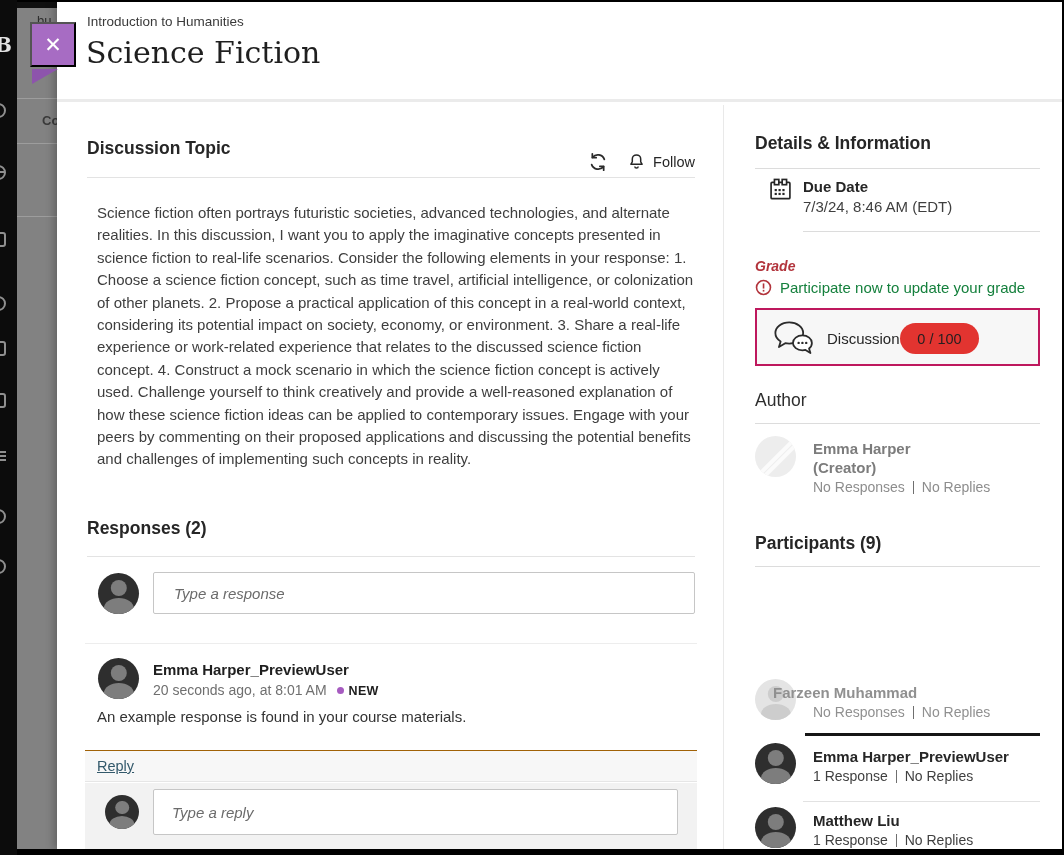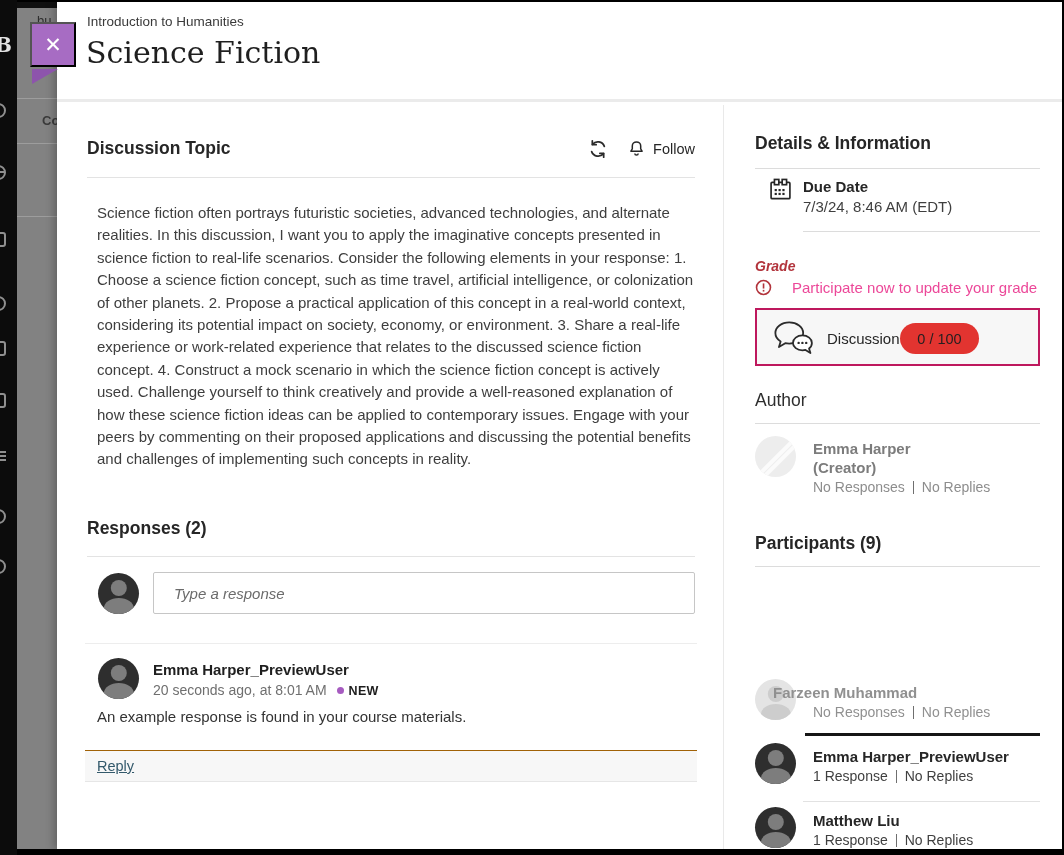--- a/index.html
+++ b/index.html
@@ -30,21 +30,21 @@
   .ptitle { position:absolute; left:29px; top:33px; font-family:"DejaVu Serif", serif; font-size:30px; color:#1f1f1f; }
   .close { position:absolute; left:-27px; top:20px; width:46px; height:45px; background:#a76cc3; z-index:5; cursor:pointer;
            display:flex; align-items:center; justify-content:center; color:#fff; font-size:21px; }
   .close::after { content:''; position:absolute; top:45px; left:0; width:0; height:0;
                   border-top:15px solid #8d54ac; border-right:26px solid transparent; }
   
   .vdivider { position:absolute; left:666px; top:103px; bottom:0; width:1px; background:#e9e9e9; }
   .h17 { font-size:17.5px; font-weight:bold; color:#262626; }
   .hr { position:absolute; height:1px; background:#e3e3e3; }
   .topic-head { position:absolute; left:30px; top:136px; }
-  .actions { position:absolute; left:430px; top:137px; width:208px; display:flex; justify-content:flex-end; align-items:center; gap:19px; }
+  .actions { position:absolute; left:430px; top:150px; width:208px; display:flex; justify-content:flex-end; align-items:center; gap:19px; }
   .iconbtn { display:flex; align-items:center; gap:7px; background:none; border:none; font-size:14.5px; color:#262626; cursor:pointer; font-family:inherit; }
   .prompt { position:absolute; left:40px; top:200px; width:600px; font-size:15px; line-height:22.4px; color:#3e3e3e; }
   .resp-head { position:absolute; left:30px; top:516px; }
   
   .avatar { position:absolute; border-radius:50%; overflow:hidden; background:#2e2e2e; }
   .avatar::before { content:''; position:absolute; left:50%; top:17%; width:40%; height:40%; transform:translateX(-50%); border-radius:50%; background:#7d7d7d; }
   .avatar::after  { content:''; position:absolute; left:50%; top:62%; width:74%; height:52%; transform:translateX(-50%); border-radius:50%; background:#7d7d7d; }
   .avatar.light { background:#e4e4e4; }
   .avatar.light::before, .avatar.light::after { background:#cdcdcd; }
   .avatar.striped { background:#ededed; }
@@ -62,21 +62,21 @@
   .rbody { position:absolute; left:40px; top:706px; font-size:15px; color:#333; }
   .reply-strip { position:absolute; left:28px; top:748px; width:612px; height:32px; background:#f7f7f7; border-top:1px solid #a16207; border-bottom:1px solid #e6e6e6; display:flex; align-items:center; padding-left:12px; }
   .reply-link { font-size:14.5px; color:#33596b; text-decoration:underline; cursor:pointer; }
   .reply-compose { position:absolute; left:28px; top:781px; width:612px; height:66px; background:#f2f2f2; }
   .reply-input { position:absolute; left:68px; top:6px; width:525px; height:46px; padding:0 18px; }
   
   .sb-h { position:absolute; left:698px; }
   .duedate-label { position:absolute; left:746px; top:176px; font-size:15px; font-weight:bold; }
   .duedate-value { position:absolute; left:746px; top:196px; font-size:15px; color:#3f3f3f; }
   .grade-label { position:absolute; left:698px; top:256px; font-size:14px; font-weight:bold; color:#b2343c;font-style:italic; }
-  .grade-alert { position:absolute; left:698px; top:277px; display:flex; align-items:center; gap:20px; font-size:15px; color:#ec4899; }
+  .grade-alert { position:absolute; left:698px; top:277px; display:flex; align-items:center; gap:8px; font-size:15px; color:#15803d; }
   .grade-box { position:absolute; left:698px; top:306px; width:285px; height:58px; background:#f7f7f7; border:2px solid #be185d; }
   .grade-type { position:absolute; left:70px; top:20px; font-size:15px; color:#262626; }
   .score-pill { position:absolute; left:143px; top:13px; width:79px; height:31px; border-radius:16px; background:#e23430; color:#231f20; font-size:14.5px; font-weight:normal; display:flex; align-items:center; justify-content:center; }
   .author-name { position:absolute; left:756px; top:438px; font-size:15px; font-weight:bold; color:#7c7c7c; }
   .author-role { position:absolute; left:756px; top:457px; font-size:15px; font-weight:bold; color:#7c7c7c; }
   .pmeta { font-size:14px; color:#8d8d8d; }
   .sep { display:inline-block; width:1px; height:13px; background:#6f6f6f; margin:0 8px; vertical-align:-2px; }
   .search-input { position:absolute; left:698px; top:606px; width:285px; height:47px; padding:0 14px; }
   .pname { position:absolute; font-size:15px; font-weight:bold; color:#262626; }
   .pname.muted, .pmeta.muted { color:#909090; }
@@ -162,20 +162,24 @@
     <div class="avatar" style="left:41px; top:656px; width:41px; height:41px;"></div>
     <div class="rname">Emma Harper_PreviewUser</div>
     <div class="rmeta">
       <span>20 seconds ago, at 8:01 AM</span><span class="newdot"></span><span class="newlbl">NEW</span>
     </div>
     <div class="rbody">An example response is found in your course materials.</div>
 
     <div class="reply-strip">
       <a class="reply-link">Reply</a>
     </div>
+    <div class="reply-compose">
+      <div class="avatar" style="left:20px; top:12px; width:34px; height:34px;"></div>
+      <input class="tinput reply-input" placeholder="Type a reply" style="">
+    </div>
 
     <div class="sb-h h17" style="top:131px;">Details &amp; Information</div>
     <div class="hr" style="left:698px; top:166px; width:285px; background:#dcdcdc;"></div>
 
     <div style="position:absolute; left:712px; top:176px;">
       <svg width="23" height="23" viewBox="0 0 22 22">
         <g fill="none" stroke="#262626" stroke-width="1.6">
           <rect x="2" y="4.2" width="18" height="15.6" rx="1"></rect>
           <rect x="5.2" y="1.4" width="4.2" height="5" fill="#fff"></rect>
           <rect x="12.6" y="1.4" width="4.2" height="5" fill="#fff"></rect>

